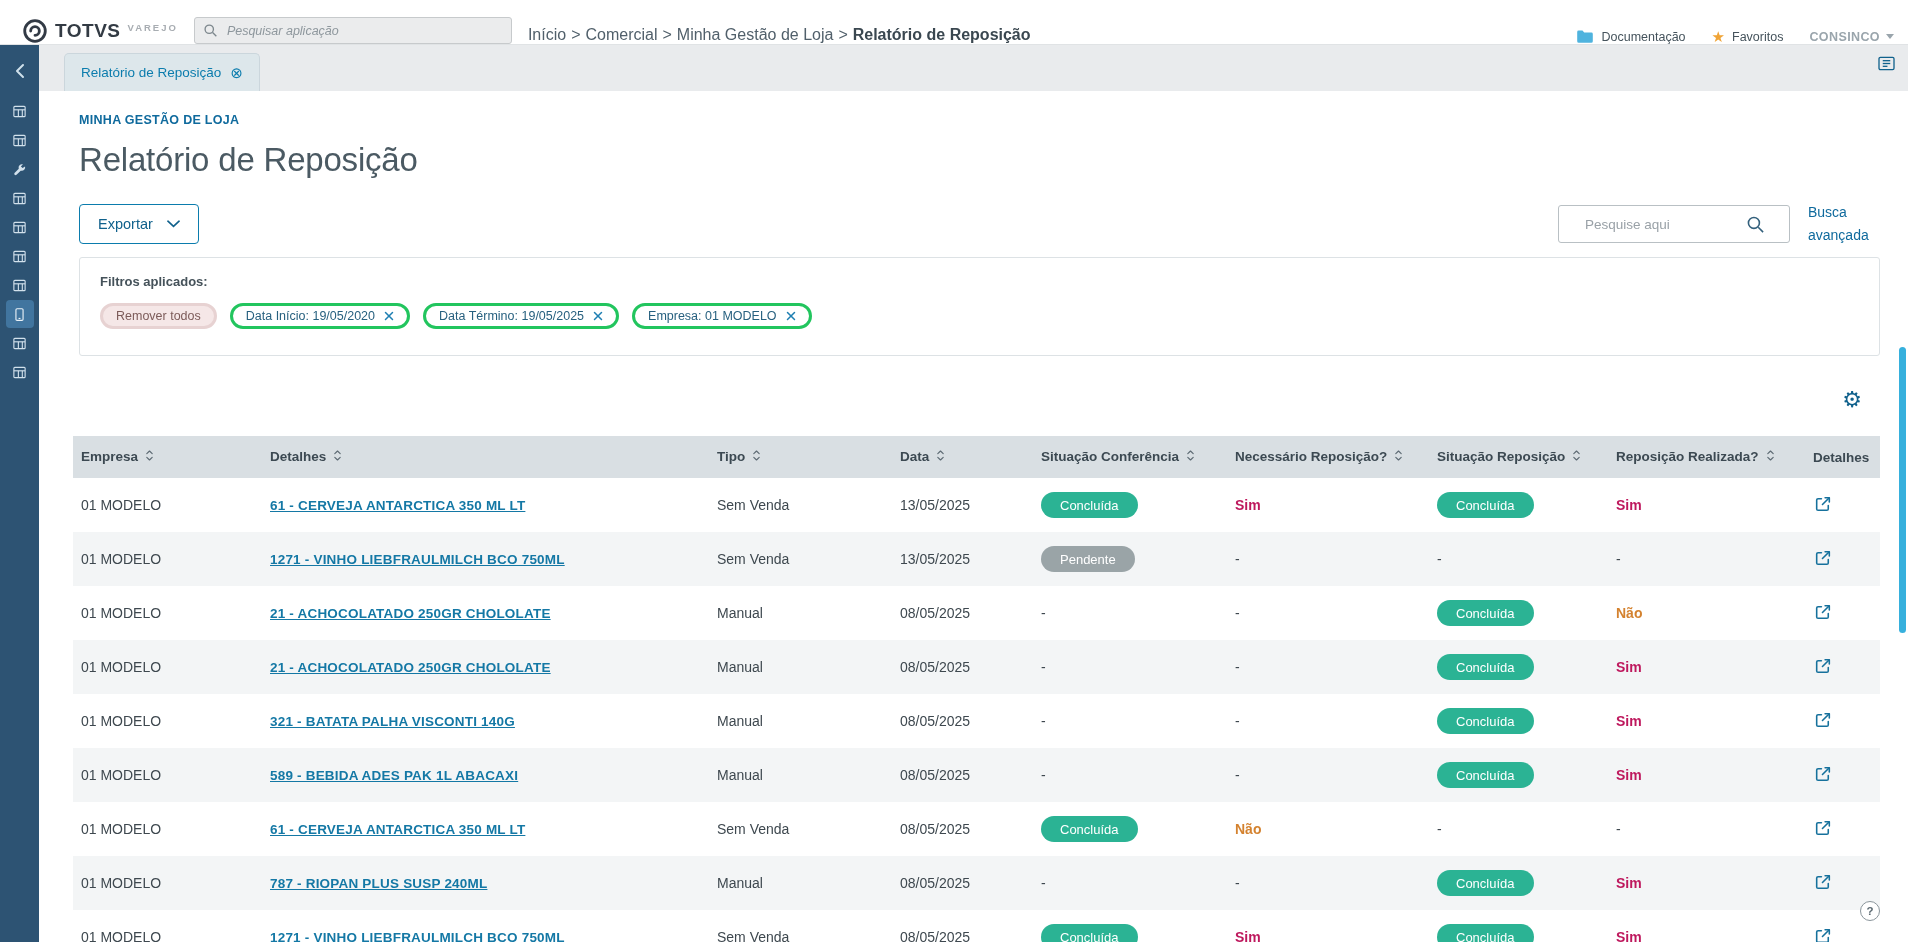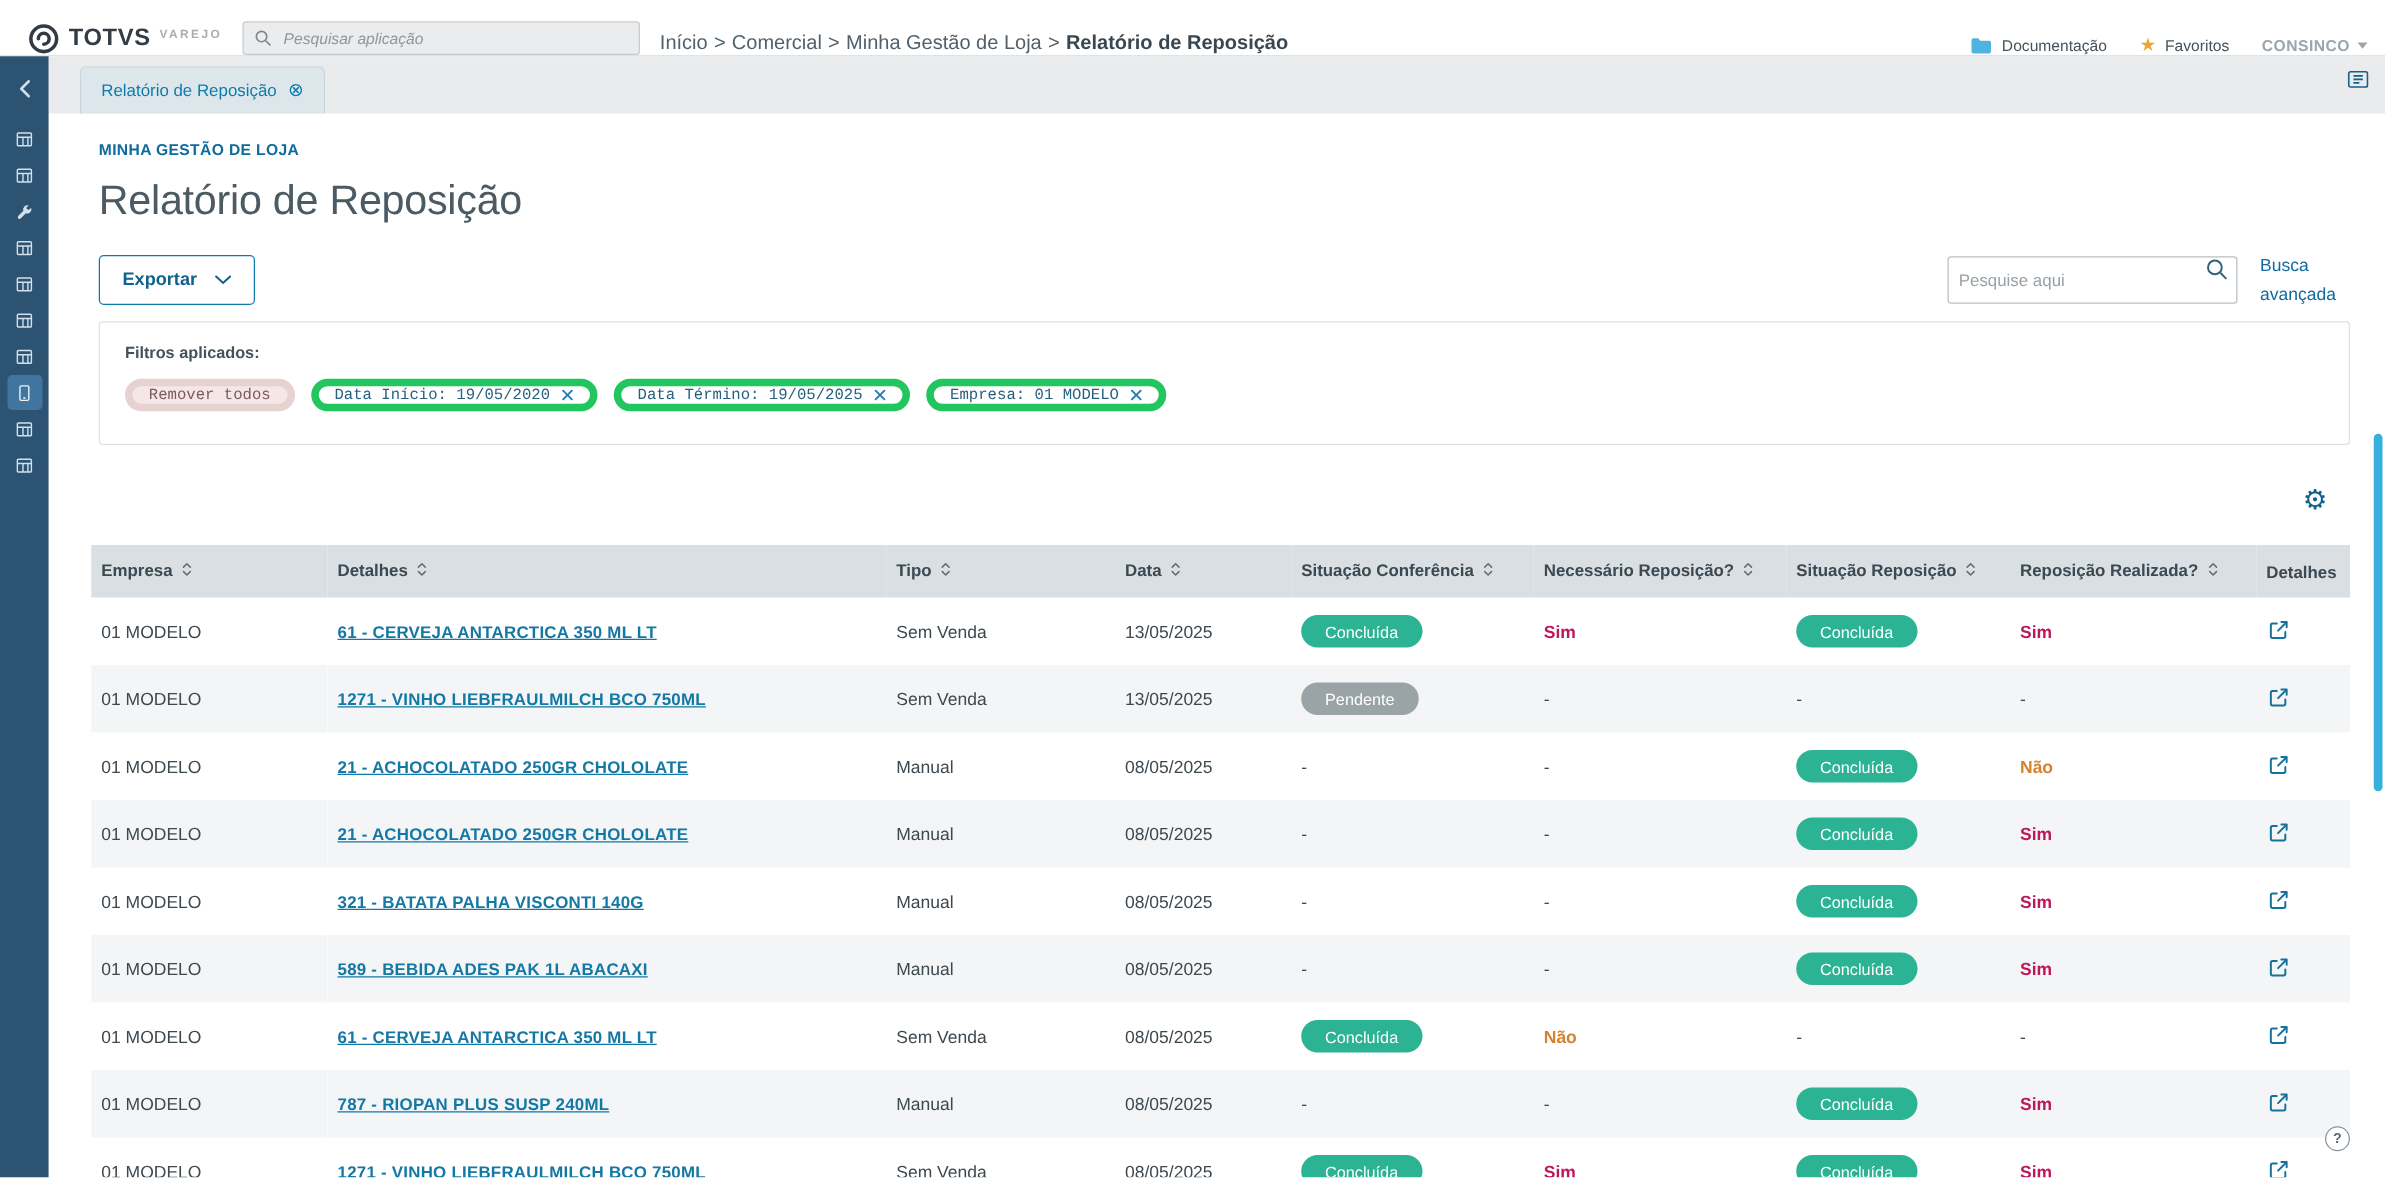--- a/index.html
+++ b/index.html
@@ -44,31 +44,31 @@
   
   .tabbar{height:46px;background:#e9ebed;display:flex;align-items:flex-end;padding-left:25px;position:relative;flex:none;}
   .tab{height:38px;background:#dde7eb;border:1px solid #cbd6dc;border-bottom:none;border-radius:5px 5px 0 0;display:flex;align-items:center;gap:9px;padding:0 16px;color:var(--accent);font-size:13.5px;white-space:nowrap;cursor:pointer;}
   .tab-close{font-size:15px;line-height:1;color:var(--accent);cursor:pointer;}
   .tabbar-action{position:absolute;right:13px;top:11px;cursor:pointer;}
   
   .content{flex:1;background:#fff;padding:0 28px 0 34px;position:relative;overflow:hidden;}
   .section-label{margin:22px 0 0 6px;font-size:12.5px;font-weight:700;color:#0f6a9d;letter-spacing:.3px;cursor:pointer;}
   .page-title{margin:14px 0 0 6px;font-size:33px;font-weight:400;color:#4b5a63;letter-spacing:-.2px;}
   .toolbar{display:flex;align-items:center;margin-top:22px;}
-  .btn-export{margin-left:6px;height:40px;padding:0 18px;border:1.5px solid var(--accent);border-radius:4px;background:#fff;color:#10618c;font-weight:700;font-size:14.5px;display:flex;align-items:center;gap:14px;cursor:pointer;font-family:"Liberation Sans",sans-serif;}
+  .btn-export{margin-left:6px;height:40px;padding:0 18px;border:1.5px solid var(--accent);border-radius:4px;background:#fff;color:#10618c;font-weight:400;font-size:14.5px;display:flex;align-items:center;gap:14px;cursor:pointer;font-family:"Liberation Sans",sans-serif;}
   .spacer{flex:1;}
-  .page-search{width:232px;height:38px;border:1px solid #b9c0c4;border-radius:3px;display:flex;padding:0 6px;gap:8px;background:#fff;}
+  .page-search{width:232px;height:38px;border:1px solid #b9c0c4;border-radius:3px;display:flex;align-items:center;padding:0 24px;gap:8px;background:#fff;}
   .page-search input{flex:1;min-width:0;border:none;outline:none;font-size:13.5px;font-family:"Liberation Sans",sans-serif;color:#4a545a;background:transparent;}
   .page-search input::placeholder{color:#99a1a7;}
   .adv-search{width:72px;margin-left:18px;color:#0f6a9d;font-size:14px;line-height:1.65;cursor:pointer;}
   
   .filters{margin:10px 0 0 6px;border:1px solid #dde2e5;border-radius:3px;padding:16px 20px 26px 20px;}
   .filters-label{font-size:13px;font-weight:700;color:#45525a;}
   .chips{display:flex;gap:13px;margin-top:14px;align-items:center;flex-wrap:wrap;}
-  .chip{height:26px;display:inline-flex;align-items:center;padding:0 13px;border-radius:13px;border:6px solid #22c55e;color:#27607f;font-size:12.5px;background:#fff;gap:9px;white-space:nowrap;font-family:Liberation Mono, monospace;}
+  .chip{height:26px;display:inline-flex;align-items:center;padding:0 13px;border-radius:13px;border:3px solid #22c55e;color:#27607f;font-size:12.5px;background:#fff;gap:9px;white-space:nowrap;}
   .chip.remove-all{background:#f5e7e7;border-color:#e7d2d2;color:#7c5b59;cursor:pointer;}
   .chip-x{display:flex;align-items:center;cursor:pointer;}
   
   .table-tools{height:24px;margin-top:32px;display:flex;justify-content:flex-end;padding-right:18px;}
   .gear{color:#10618c;font-size:22px;line-height:24px;cursor:pointer;}
   table.grid{border-collapse:collapse;table-layout:fixed;width:1807px;margin-top:24px;}
   .grid col.c0{width:189px}.grid col.c1{width:447px}.grid col.c2{width:183px}
   .grid col.c3{width:141px}.grid col.c4{width:194px}.grid col.c5{width:202px}
   .grid col.c6{width:179px}.grid col.c7{width:197px}.grid col.c8{width:75px}
   .grid th{height:42px;background:#d9dfe3;text-align:left;padding:0 0 0 8px;font-size:13.5px;color:#3c4952;font-weight:700;white-space:nowrap;cursor:pointer;}

